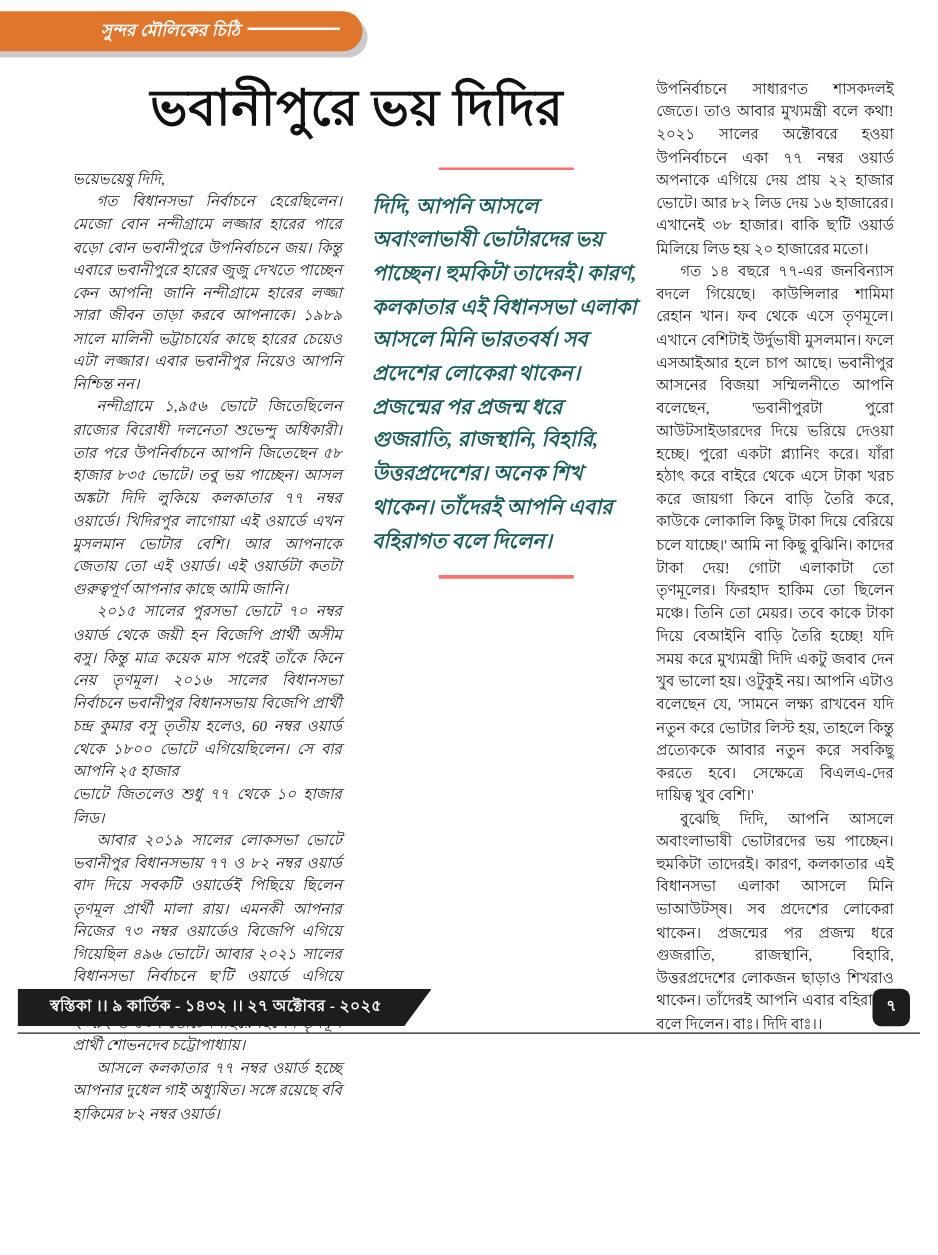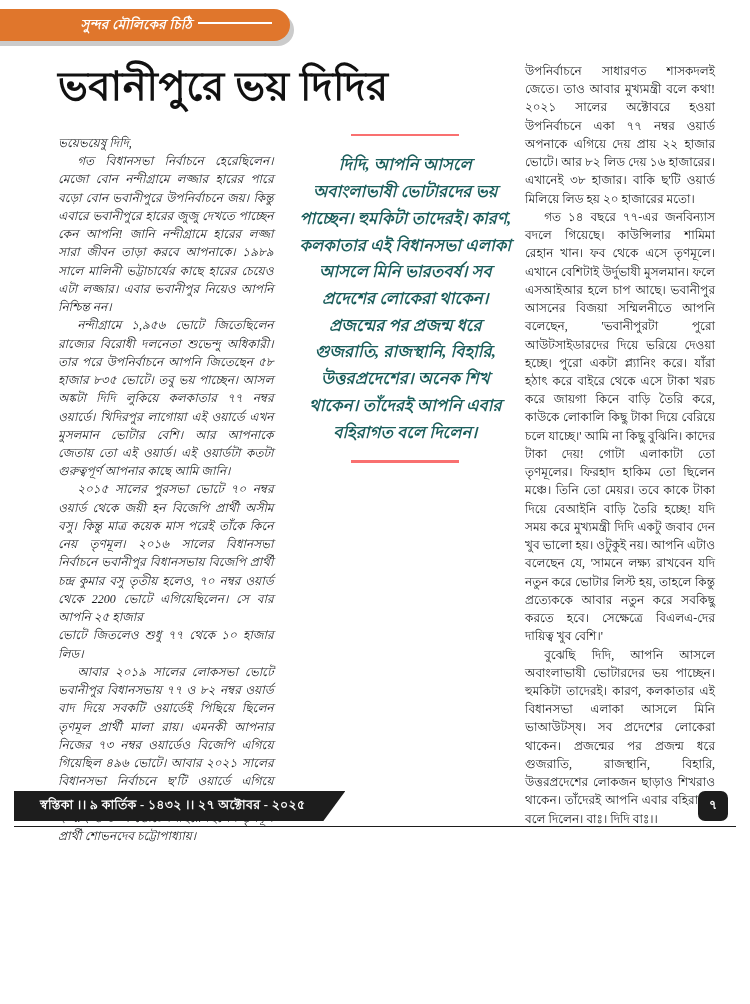--- a/index.html
+++ b/index.html
@@ -57,20 +57,21 @@
 
   #col-left-wrap {
     position: absolute;
     left: 58px;
     top: 62px;
     width: 455px;
   }
   #headline {
     font-size: 40px;
     font-weight: 700;
+    text-align: center;
     line-height: 1.25;
     color: #111111;
     margin: 0 0 22px 0;
     letter-spacing: .5px;
   }
 
   .two-col {
     column-count: 2;
     column-gap: 24px;
     column-fill: auto;
@@ -109,21 +110,21 @@
     height: 2.4px;
     background: #F97070;
     margin: 14px auto 16px auto;
     border: 0;
   }
   #pullquote-text {
     color: #1C5E5C;
     font-size: 16.5px;
     font-weight: 700;
     line-height: 1.62;
-    text-align: center;
+    text-align: left;
     margin: 0;
   }
 
   
   #footer-banner {
     position: absolute;
     left: 14px;
     bottom: 24px;
     height: 30px;
     background: #1d1d1d;
@@ -176,24 +177,25 @@
 
   <div id="col-left-wrap">
 
     <h1 id="headline">ভবানীপুরে ভয় দিদির</h1>
 
     <div class="two-col">
 
       <p class="body noindent">ভয়েভয়েষু দিদি,</p>
       <p class="body">গত বিধানসভা নির্বাচনে হেরেছিলেন। মেজো বোন নন্দীগ্রামে লজ্জার হারের পারে বড়ো বোন ভবানীপুরে উপনির্বাচনে জয়। কিন্তু এবারে ভবানীপুরে হারের জুজু দেখতে পাচ্ছেন কেন আপনি! জানি নন্দীগ্রামে হারের লজ্জা সারা জীবন তাড়া করবে আপনাকে। ১৯৮৯ সালে মালিনী ভট্টাচার্যের কাছে হারের চেয়েও এটা লজ্জার। এবার ভবানীপুর নিয়েও আপনি নিশ্চিন্ত নন।</p>
       <p class="body">নন্দীগ্রামে ১,৯৫৬ ভোটে জিতেছিলেন রাজ্যের বিরোধী দলনেতা শুভেন্দু অধিকারী। তার পরে উপনির্বাচনে আপনি জিতেছেন ৫৮ হাজার ৮৩৫ ভোটে। তবু ভয় পাচ্ছেন। আসল অঙ্কটা দিদি লুকিয়ে কলকাতার ৭৭ নম্বর ওয়ার্ডে। খিদিরপুর লাগোয়া এই ওয়ার্ডে এখন মুসলমান ভোটার বেশি। আর আপনাকে জেতায় তো এই ওয়ার্ড। এই ওয়ার্ডটা কতটা গুরুত্বপূর্ণ আপনার কাছে আমি জানি।</p>
-      <p class="body">২০১৫ সালের পুরসভা ভোটে ৭০ নম্বর ওয়ার্ড থেকে জয়ী হন বিজেপি প্রার্থী অসীম বসু। কিন্তু মাত্র কয়েক মাস পরেই তাঁকে কিনে নেয় তৃণমূল। ২০১৬ সালের বিধানসভা নির্বাচনে ভবানীপুর বিধানসভায় বিজেপি প্রার্থী চন্দ্র কুমার বসু তৃতীয় হলেও, ৭০ নম্বর ওয়ার্ড থেকে 2200 ভোটে এগিয়েছিলেন। সে বার আপনি ২৫ হাজার</p>
+      <p class="body">২০১৫ সালের পুরসভা ভোটে ৭০ নম্বর ওয়ার্ড থেকে জয়ী হন বিজেপি প্রার্থী অসীম বসু। কিন্তু মাত্র কয়েক মাস পরেই তাঁকে কিনে নেয় তৃণমূল। ২০১৬ সালের বিধানসভা নির্বাচনে ভবানীপুর বিধানসভায় বিজেপি প্রার্থী চন্দ্র কুমার বসু তৃতীয় হলেও, 60 নম্বর ওয়ার্ড থেকে ১৮০০ ভোটে এগিয়েছিলেন। সে বার আপনি ২৫ হাজার</p>
 
       <p class="body noindent">ভোটে জিতলেও শুধু ৭৭ থেকে ১০ হাজার লিড।</p>
       <p class="body">আবার ২০১৯ সালের লোকসভা ভোটে ভবানীপুর বিধানসভায় ৭৭ ও ৮২ নম্বর ওয়ার্ড বাদ দিয়ে সবকটি ওয়ার্ডেই পিছিয়ে ছিলেন তৃণমূল প্রার্থী মালা রায়। এমনকী আপনার নিজের ৭৩ নম্বর ওয়ার্ডেও বিজেপি এগিয়ে গিয়েছিল ৪৯৬ ভোটে। আবার ২০২১ সালের বিধানসভা নির্বাচনে ছ'টি ওয়ার্ডে এগিয়ে থাকলেও ৭০ ও ৭৪ নম্বর ওয়ার্ডে যথাক্রমে ২০৯২ ও ৫৩৭ ভোটে পিছিয়ে ছিলেন তৃণমূল প্রার্থী শোভনদেব চট্টোপাধ্যায়।</p>
+      <p class="body">আসলে কলকাতার ৭৭ নম্বর ওয়ার্ড হচ্ছে আপনার দুধেল গাই অধ্যুষিত। সঙ্গে রয়েছে ববি হাকিমের ৮২ নম্বর ওয়ার্ড।</p>
 
       <div id="pullquote-block">
         <hr class="pq-rule">
         <p id="pullquote-text">দিদি, আপনি আসলে অবাংলাভাষী ভোটারদের ভয় পাচ্ছেন। হুমকিটা তাদেরই। কারণ, কলকাতার এই বিধানসভা এলাকা আসলে মিনি ভারতবর্ষ। সব প্রদেশের লোকেরা থাকেন। প্রজন্মের পর প্রজন্ম ধরে গুজরাতি, রাজস্থানি, বিহারি, উত্তরপ্রদেশের। অনেক শিখ থাকেন। তাঁদেরই আপনি এবার বহিরাগত বলে দিলেন।</p>
         <hr class="pq-rule">
       </div>
 
     </div>
   </div>
 

